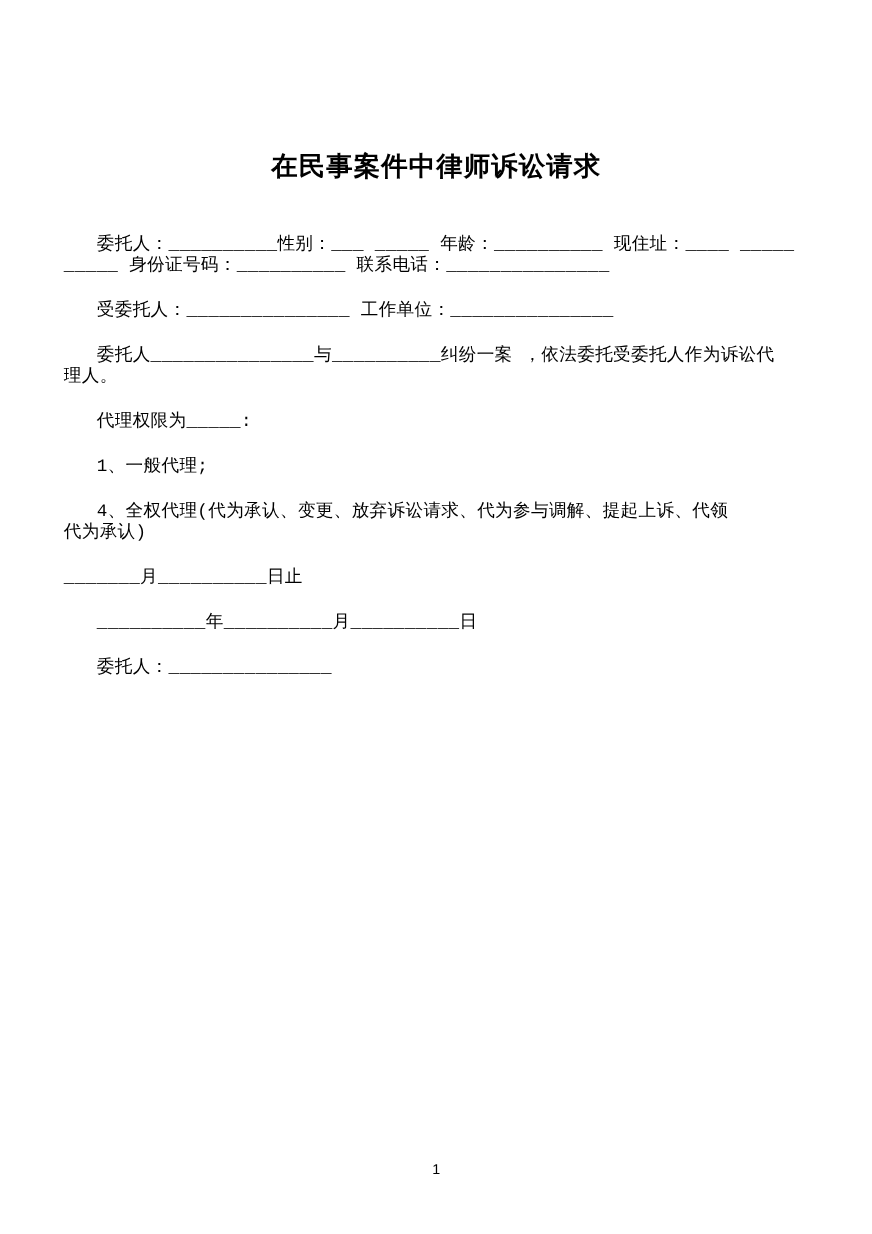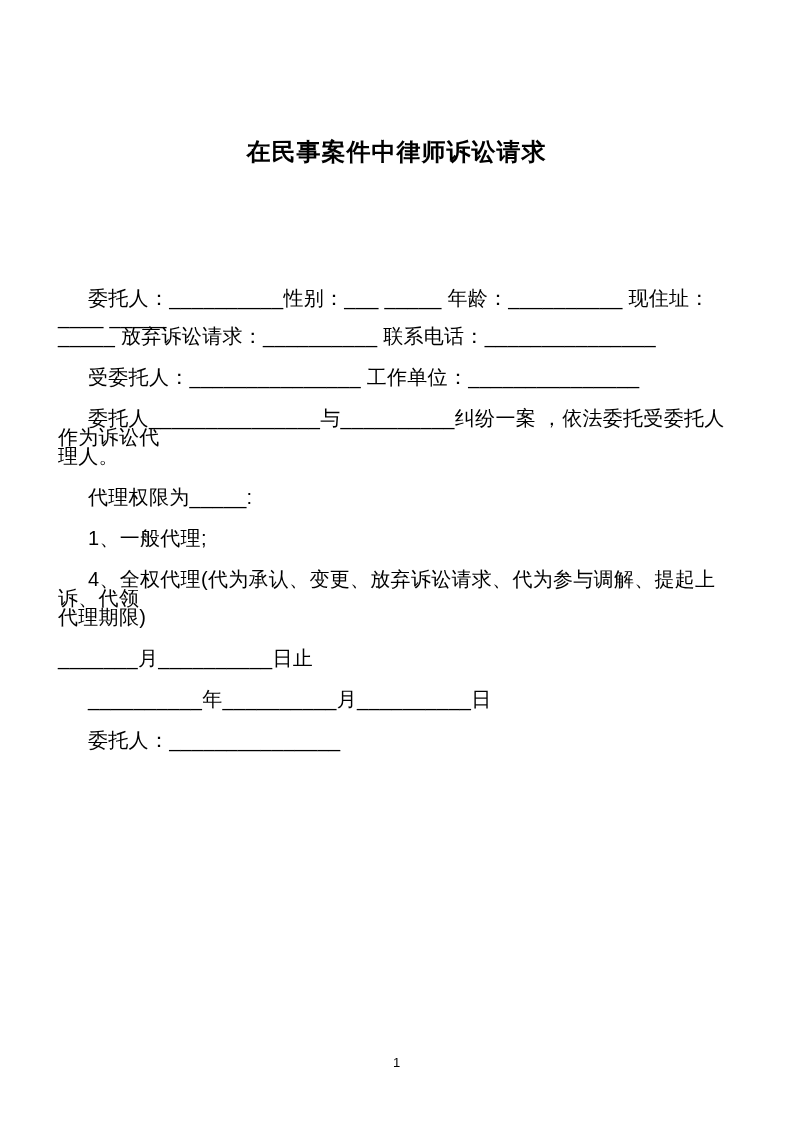--- a/index.html
+++ b/index.html
@@ -26,24 +26,25 @@
   .doc-title {
     text-align: center;
     font-size: 24px;
     font-weight: bold;
     letter-spacing: 1px;
     margin: 0;
     padding-top: 135px;
     line-height: 34px;
   }
   .body-block {
-    margin-top: 120px;
-    font-size: 20px;
+    margin-top: 44px;
+    font-size: 16px;
     line-height: 19px;
     letter-spacing: 0.3px;
+    font-family: Liberation Mono, monospace;
   }
   .para {
     margin: 0 0 22px 0;
     text-indent: 30px;
     word-break: break-all;
   }
   .para-wrap {
     margin: 0 0 22px 0;
   }
   .para-wrap .line1 {
@@ -66,37 +67,37 @@
 <body>
 
 <div class="page">
 
   <h1 class="doc-title">在民事案件中律师诉讼请求</h1>
 
   <div class="body-block">
 
     <div class="para-wrap">
       <div class="line1">委托人：__________性别：___ _____  年龄：__________  现住址：____ _____</div>
-      <div class="line2">_____  放弃诉讼请求：__________  联系电话：_______________</div>
+      <div class="line2">_____  身份证号码：__________  联系电话：_______________</div>
     </div>
 
     <p class="para">受委托人：_______________  工作单位：_______________</p>
 
     <div class="para-wrap">
       <div class="line1">委托人_______________与__________纠纷一案 ，依法委托受委托人作为诉讼代</div>
       <div class="line2">理人。</div>
     </div>
 
     <p class="para">代理权限为_____:</p>
 
     <p class="para">1、一般代理;</p>
 
     <div class="para-wrap">
       <div class="line1">4、全权代理(代为承认、变更、放弃诉讼请求、代为参与调解、提起上诉、代领</div>
-      <div class="line2">代理期限)</div>
+      <div class="line2">代为承认)</div>
     </div>
 
     <div class="para-wrap">
       <div class="line2">_______月__________日止</div>
     </div>
 
     <p class="para">__________年__________月__________日</p>
 
     <p class="para">委托人：_______________</p>
 

